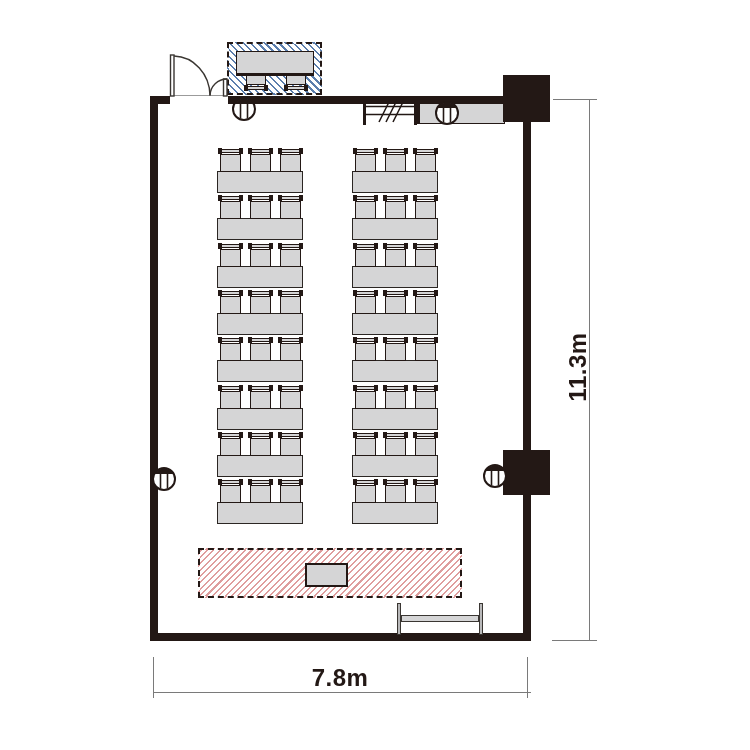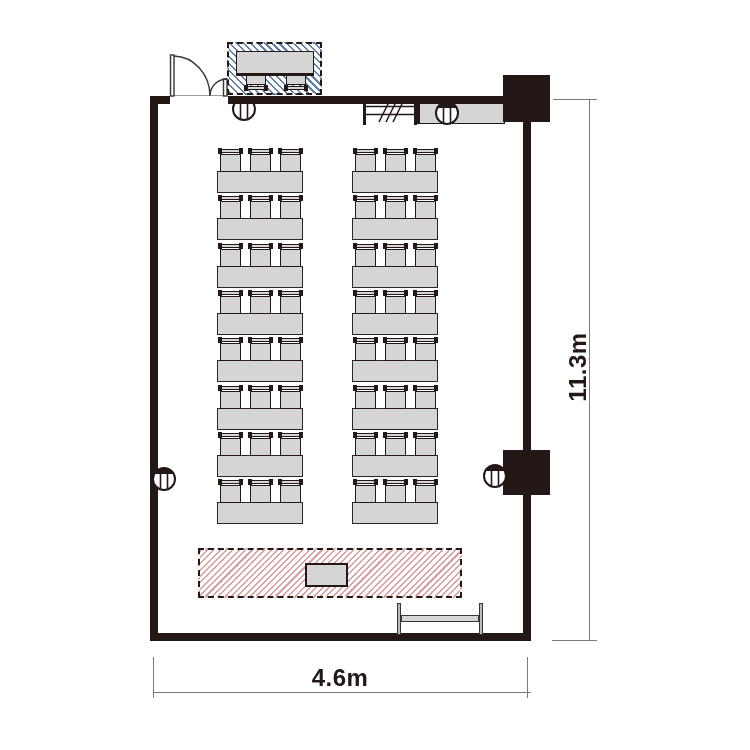--- a/index.html
+++ b/index.html
@@ -326,14 +326,14 @@
   </svg>
 
   <div class="abs dim" style="left:589px;top:99px;width:1px;height:542px;"></div>
   <div class="abs dim" style="left:553px;top:99px;width:44px;height:1px;"></div>
   <div class="abs dim" style="left:552px;top:640px;width:45px;height:1px;"></div>
   <div class="abs dim-label" style="left:537px;top:354px;width:80px;height:26px;transform:rotate(-90deg);">11.3m</div>
 
   <div class="abs dim" style="left:153px;top:692px;width:378px;height:1px;"></div>
   <div class="abs dim" style="left:153px;top:657px;width:1px;height:41px;"></div>
   <div class="abs dim" style="left:527px;top:657px;width:1px;height:41px;"></div>
-  <div class="abs dim-label" style="left:300px;top:664px;width:80px;">4.6m</div>
+  <div class="abs dim-label" style="left:300px;top:664px;width:80px;">7.8m</div>
 </div>
 
 </body></html>

